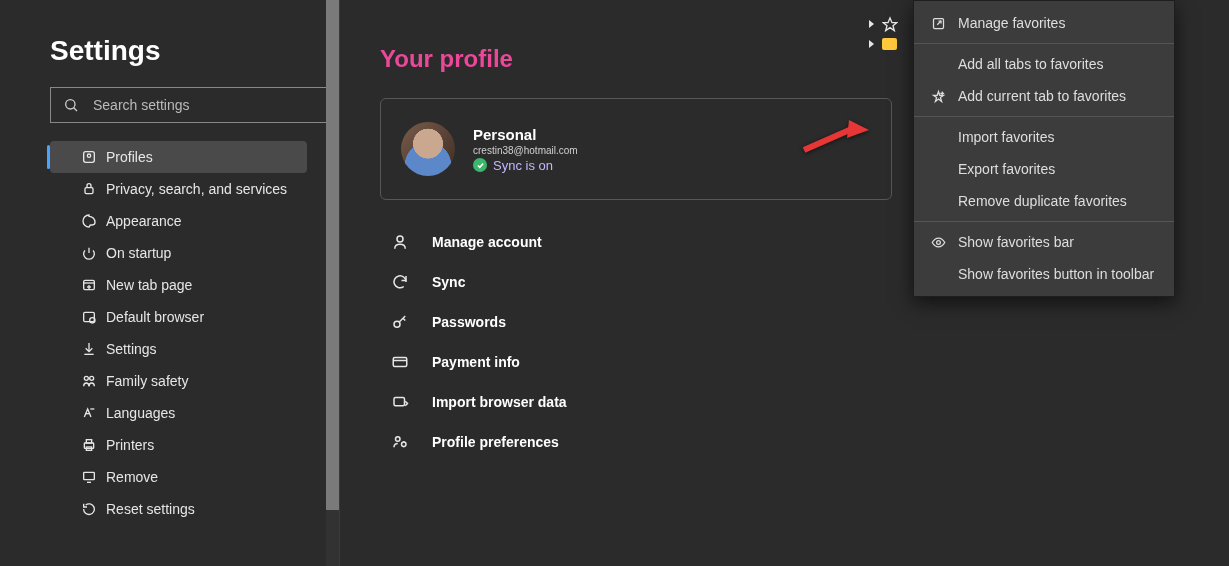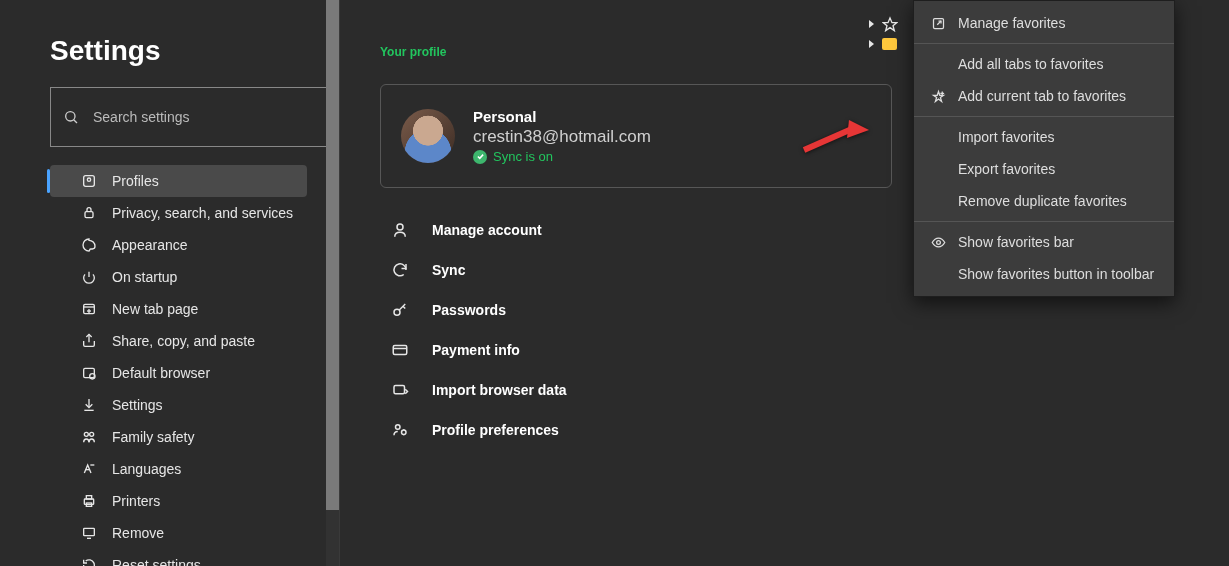--- a/index.html
+++ b/index.html
@@ -1,41 +1,41 @@
 <!DOCTYPE html>
 <html><head>
 <meta charset="utf-8">
 <style>
   html,body{margin:0;padding:0;height:100%;background:#fff;font-family:"Segoe UI",Arial,sans-serif;font-size:14px;color:#e6e6e6;}
   .app{width:1229px;height:566px;display:flex;overflow:hidden;position:relative;background:#fff;}
   
   .sidebar{width:340px;height:100%;background:#2b2b2b;border-right:1px solid #3a3a3a;box-sizing:border-box;overflow:hidden;position:relative;}
   .sidebar-inner{padding:15px 20px 0 20px;}
   h1.title{font-size:28px;font-weight:700;color:#fff;margin:20px 0 20px 30px;}
-  .search{display:flex;align-items:center;border:1px solid #888;width:257px;height:34px;margin-left:30px;margin-bottom:18px;padding:12px 12px;color:#aaa;gap:12px;}
+  .search{display:flex;align-items:center;border:1px solid #888;width:257px;height:34px;margin-left:30px;margin-bottom:18px;padding:0 12px;color:#aaa;gap:12px;}
   .search input{background:none;border:none;outline:none;color:#e6e6e6;font-size:14px;flex:1;}
   .search input::placeholder{color:#bbb;}
   .nav{list-style:none;margin:0;padding:0;}
-  .nav li{display:flex;align-items:center;height:32px;padding-left:30px;border-radius:4px;margin:0 12px 0 30px;gap:14px;color:#e6e6e6;font-size:14px;cursor:pointer;}
+  .nav li{display:flex;align-items:center;height:32px;padding-left:30px;border-radius:4px;margin:0 12px 0 30px;gap:8px;color:#e6e6e6;font-size:14px;cursor:pointer;}
   .nav li.active{background:#4a4a4a;position:relative;}
   .nav li.active::before{content:"";position:absolute;left:-3px;top:4px;bottom:4px;width:3px;background:#4aa3ff;border-radius:2px;}
   .nav .ic{width:18px;height:18px;display:flex;align-items:center;justify-content:center;color:#e6e6e6;flex-shrink:0;}
   
   .vscroll{position:absolute;top:0;right:0;width:13px;height:100%;background:#323232;}
   .vscroll .thumb{width:100%;height:510px;background:#7a7a7a;}
   
   .main{flex:1;height:100%;background:#2b2b2b;padding:25px 40px;box-sizing:border-box;}
-  h2.profile-title{font-size:12px;font-weight:600;color:#22c55e;margin:20px 0 25px 0;}
+  h2.profile-title{font-size:24px;font-weight:600;color:#ec4899;margin:20px 0 25px 0;}
   .card{border:1px solid #575757;border-radius:6px;padding:23px 20px;display:flex;align-items:center;gap:18px;width:470px;}
   .avatar{width:54px;height:54px;border-radius:50%;background:linear-gradient(135deg,#7a5b4a,#3c2c24);position:relative;overflow:hidden;}
   .avatar::after{content:"";position:absolute;inset:0;background:radial-gradient(circle at 50% 40%,#caa890 35%,transparent 36%),radial-gradient(circle at 50% 80%,#5c87c9 45%,transparent 46%);}
   .card .meta{display:flex;flex-direction:column;gap:2px;}
   .card .name{font-weight:600;font-size:15px;color:#fff;}
-  .card .email{font-size:17px;color:#d0d0d0;}
-  .card .sync{font-size:13px;color:#22c55e;display:flex;align-items:center;gap:6px;}
+  .card .email{font-size:10px;color:#d0d0d0;}
+  .card .sync{font-size:13px;color:#c4b5fd;display:flex;align-items:center;gap:6px;}
   .sync-dot{width:14px;height:14px;border-radius:50%;background:#3db66d;display:inline-flex;align-items:center;justify-content:center;}
   .sync-dot svg{width:9px;height:9px;}
   .options{margin-top:22px;display:flex;flex-direction:column;}
   .opt{display:flex;align-items:center;gap:22px;height:40px;padding-left:10px;color:#fff;font-weight:600;font-size:14px;}
   .opt .ic{width:20px;height:20px;display:flex;align-items:center;justify-content:center;}
   
   .fav-area{position:absolute;top:0;right:56px;width:312px;}
   .tree{display:flex;flex-direction:column;gap:6px;padding-top:16px;padding-left:8px;}
   .tree-row{display:flex;align-items:center;gap:8px;}
   .caret{width:0;height:0;border-top:4px solid transparent;border-bottom:4px solid transparent;border-left:5px solid #e6e6e6;}
@@ -110,30 +110,20 @@
                 <line x1="4" y1="9" x2="20" y2="9"></line>
                 <line x1="12" y1="12" x2="12" y2="18"></line>
                 <line x1="9" y1="15" x2="15" y2="15"></line>
               </svg>
             </span>
           <span>New tab page</span>
         </li>
         <li>
           <span class="ic">
               <svg width="16" height="16" viewBox="0 0 24 24" fill="none" stroke="#e6e6e6" stroke-width="2">
-                <path d="M4 12v6a2 2 0 0 0 2 2h12a2 2 0 0 0 2-2v-6"></path>
-                <path d="M16 6l-4-4-4 4"></path>
-                <line x1="12" y1="2" x2="12" y2="14"></line>
-              </svg>
-            </span>
-          <span>Share, copy, and paste</span>
-        </li>
-        <li>
-          <span class="ic">
-              <svg width="16" height="16" viewBox="0 0 24 24" fill="none" stroke="#e6e6e6" stroke-width="2">
                 <rect x="4" y="5" width="16" height="14" rx="2"></rect>
                 <circle cx="17" cy="17" r="4"></circle>
               </svg>
             </span>
           <span>Default browser</span>
         </li>
         <li>
           <span class="ic">
               <svg width="16" height="16" viewBox="0 0 24 24" fill="none" stroke="#e6e6e6" stroke-width="2">
                 <path d="M12 3v12"></path>

